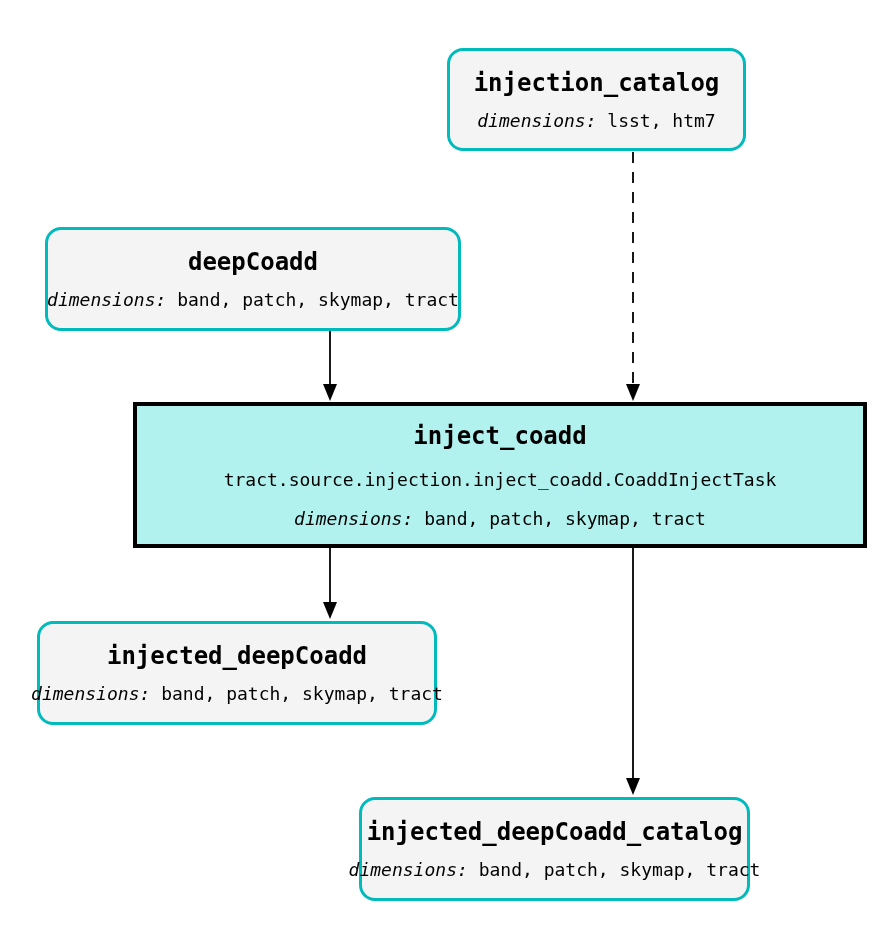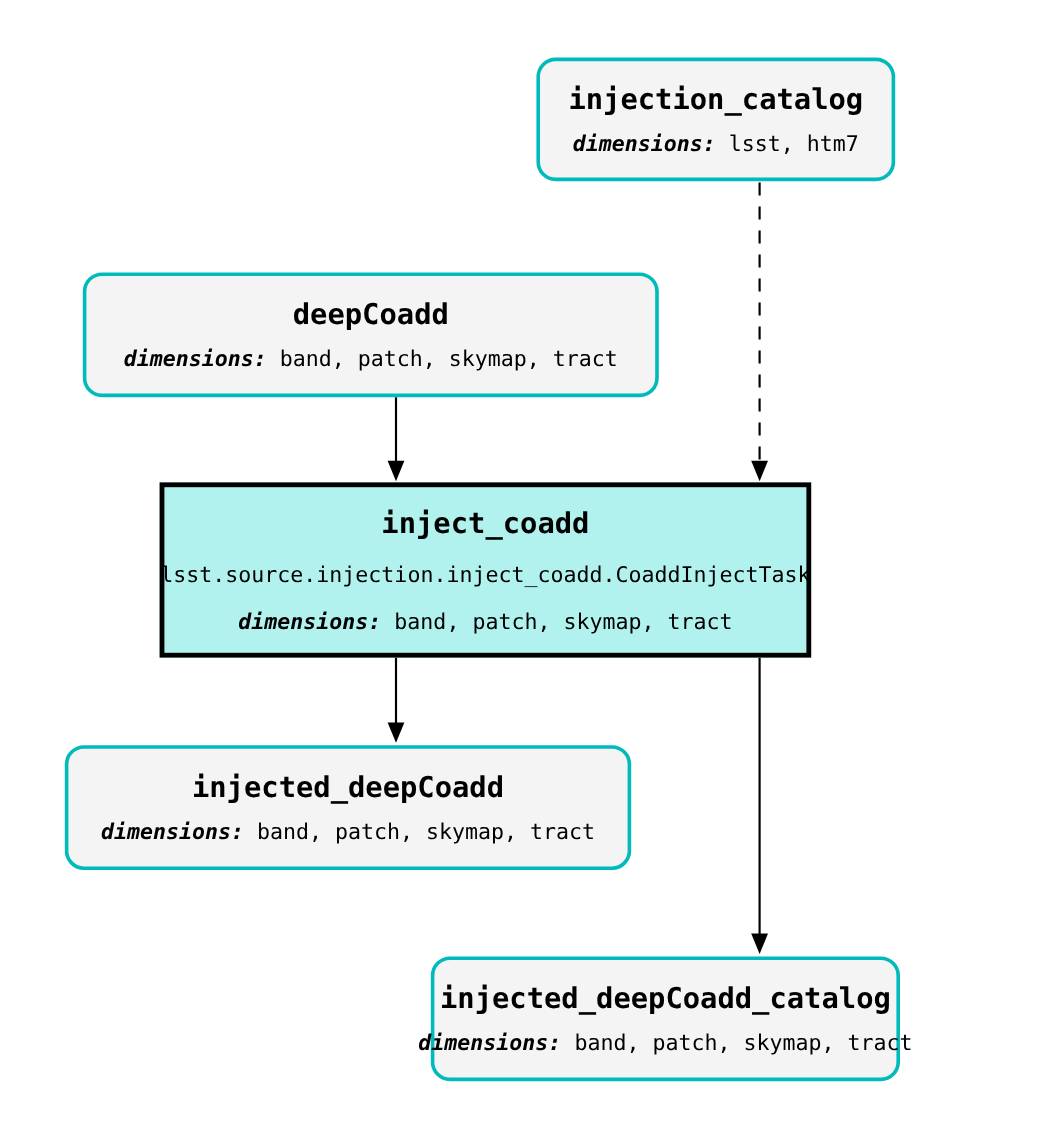--- a/index.html
+++ b/index.html
@@ -45,27 +45,27 @@
     font-weight: bold;
     font-size: 24px;
     line-height: 29px;
     white-space: nowrap;
   }
   .node-line {
     font-size: 18px;
     line-height: 21px;
     white-space: nowrap;
   }
-  .dim-label { font-style: italic; font-weight: bold; }
+  .dim-label { font-style: italic; }
 
   
   #node-injection-catalog        { left: 447px; top: 48px;  width: 299px; height: 103px; }
-  #node-deepCoadd                { left: 45px;  top: 227px; width: 480px; height: 104px; margin-left: 24px; }
-  #node-inject-coadd             { left: 133px; top: 402px; width: 543px; height: 146px; }
-  #node-injected-deepCoadd       { left: 54px;  top: 621px; width: 472px; height: 104px; }
+  #node-deepCoadd                { left: 45px;  top: 227px; width: 416px; height: 104px; }
+  #node-inject-coadd             { left: 133px; top: 402px; width: 734px; height: 146px; }
+  #node-injected-deepCoadd       { left: 37px;  top: 621px; width: 400px; height: 104px; }
   #node-injected-deepCoadd-catalog { left: 359px; top: 797px; width: 391px; height: 104px; }
 </style>
 </head>
 <body>
 
 <div class="canvas">
 
   <svg class="edges" viewBox="0 0 882 952" xmlns="http://www.w3.org/2000/svg">
 
     <g>
@@ -94,21 +94,21 @@
     <div class="node-line"><span class="dim-label">dimensions:</span><span> lsst, htm7</span></div>
   </div>
 
   <div class="node dataset" id="node-deepCoadd">
     <div class="node-title">deepCoadd</div>
     <div class="node-line"><span class="dim-label">dimensions:</span><span> band, patch, skymap, tract</span></div>
   </div>
 
   <div class="node task" id="node-inject-coadd">
     <div class="node-title">inject_coadd</div>
-    <div class="node-line">lsst.source.injection.inject_coadd.CoaddInjectTask</div>
+    <div class="node-line">tract.source.injection.inject_coadd.CoaddInjectTask</div>
     <div class="node-line"><span class="dim-label">dimensions:</span><span> band, patch, skymap, tract</span></div>
   </div>
 
   <div class="node dataset" id="node-injected-deepCoadd">
     <div class="node-title">injected_deepCoadd</div>
     <div class="node-line"><span class="dim-label">dimensions:</span><span> band, patch, skymap, tract</span></div>
   </div>
 
   <div class="node dataset" id="node-injected-deepCoadd-catalog">
     <div class="node-title">injected_deepCoadd_catalog</div>

